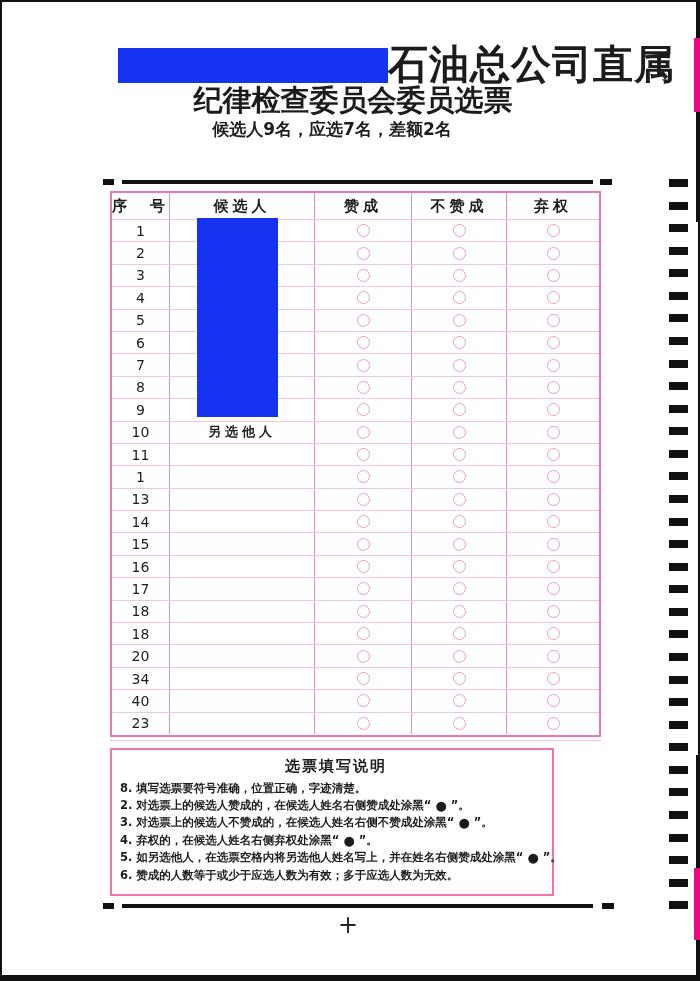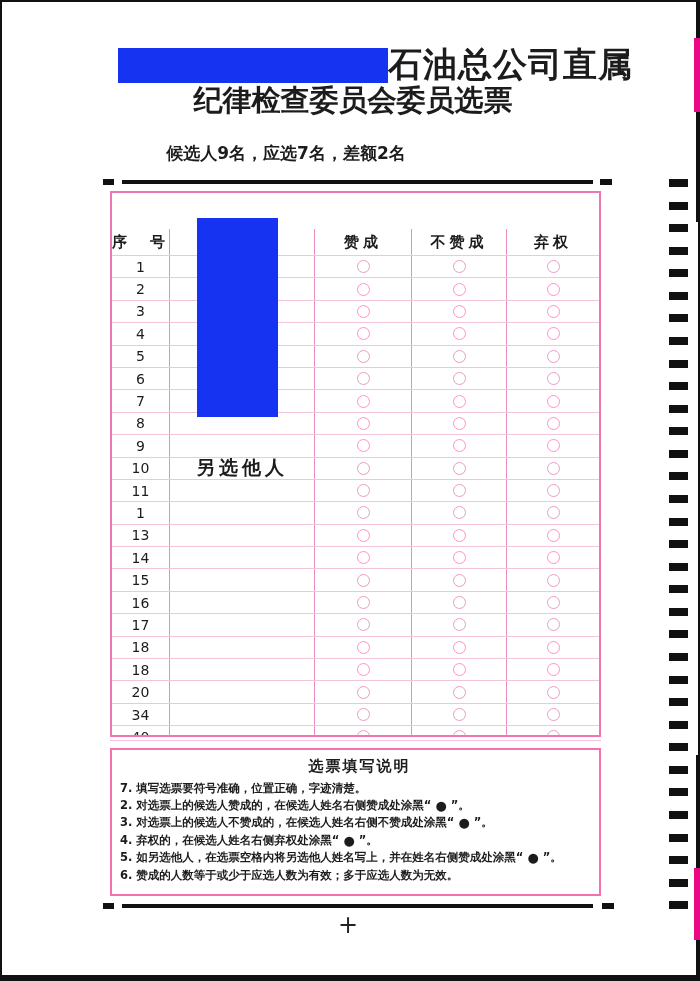--- a/index.html
+++ b/index.html
@@ -17,53 +17,53 @@
   .edge-right-thin{left:698px;top:0;width:2px;height:981px;}
   .edge-right-top{left:696px;top:0;width:4px;height:222px;}
   .edge-right-bottom{left:696px;top:755px;width:4px;height:226px;}
   .mag{position:absolute;z-index:2;}
   .mag-top{left:694px;top:38px;width:6px;height:74px;}
   .mag-bottom{left:694px;top:868px;width:6px;height:72px;}
   .tmark{position:absolute;left:669px;width:19px;height:8px;background:#111;}
   
   .redact-title{position:absolute;left:118px;top:48px;width:270px;height:35px;z-index:3;}
   .title1{position:absolute;left:388px;top:44px;height:40px;line-height:40px;
-          font-family:var(--serif);font-weight:bold;font-size:34px;letter-spacing:1px;white-space:nowrap;}
+          font-family:var(--serif);font-weight:bold;font-size:40px;letter-spacing:1px;white-space:nowrap;}
   .title2{position:absolute;left:0;top:81px;width:706px;text-align:center;
           font-family:var(--serif);font-weight:bold;font-size:29px;letter-spacing:0px;white-space:nowrap;}
-  .subtitle{position:absolute;left:0;top:142px;width:572px;text-align:center;
-          font-weight:bold;font-size:17px;white-space:nowrap;}
+  .subtitle{position:absolute;left:0;top:118px;width:572px;text-align:center;
+          font-weight:bold;font-size:17px;white-space:nowrap;padding-left:46px;}
   .series-note{position:absolute;left:0;top:157px;width:700px;text-align:center;
           font-size:15px;font-weight:bold;white-space:nowrap;}
   
   .rule{position:absolute;background:#111;height:4px;}
   .rule-top{left:122px;top:180px;width:471px;}
   .rule-bottom{left:122px;top:904px;width:471px;}
   .rule-cap{position:absolute;background:#111;height:6px;}
   .cap-tl{left:103px;top:179px;width:11px;}
   .cap-tr{left:600px;top:179px;width:12px;}
   .cap-bl{left:103px;top:903px;width:11px;}
   .cap-br{left:602px;top:903px;width:12px;}
   
   .vote-table{position:absolute;left:110px;top:191px;width:491px;height:546px;
       box-sizing:border-box;border:2px solid var(--pink);background:#fff;overflow:hidden;}
   .t-row{display:grid;grid-template-columns:57px 145px 97px 95px 93px;height:22.4px;
       box-sizing:border-box;border-top:1px solid var(--pinklight);}
-  .t-row.t-head{height:26px;border-top:none;margin-top:36px;}
+  .t-row.t-head{height:26px;border-top:none;}
   .c{display:flex;align-items:center;justify-content:center;box-sizing:border-box;
       border-left:1px solid var(--pinkmid);overflow:hidden;white-space:nowrap;}
   .c:first-child{border-left:none;}
   .th{font-size:15px;font-weight:bold;letter-spacing:4px;}
   .c-num{font-size:14px;letter-spacing:0;}
-  .c-cand{font-size:19px;font-weight:bold;letter-spacing:4px;}
+  .c-cand{font-size:13px;font-weight:bold;letter-spacing:4px;}
   .opt{width:13px;height:13px;border:1.4px solid var(--circle);border-radius:50%;box-sizing:border-box;}
   .table-shadow{position:absolute;left:110px;top:740px;width:491px;height:1px;background:var(--pinklight);}
   .redact-cand{position:absolute;left:197px;top:218px;width:81px;height:199px;z-index:3;}
   
-  .ins-box{position:absolute;left:110px;top:748px;width:491px;height:148px;box-sizing:border-box;
+  .ins-box{position:absolute;left:110px;top:748px;width:444px;height:148px;box-sizing:border-box;
       border:2px solid var(--pinkbox);background:#fff;padding:5px 0 0 8px;}
   .ins-title{text-align:center;font-size:15px;font-weight:bold;letter-spacing:2px;margin:2px 0 4px 0;}
   .ins-item{font-size:11.5px;font-weight:bold;line-height:16.5px;white-space:nowrap;}
   .dot{font-size:13px;vertical-align:-1px;}
   
   .plus{position:absolute;left:338px;top:911px;font-size:24px;font-weight:normal;color:#222;}
 </style>
 </head>
 <body>
 
@@ -431,21 +431,21 @@
           </div>
         </div>
       </div>
   </div>
   <div class="table-shadow"></div>
   <div class="redact-cand" style="background: rgb(21, 51, 240);"></div>
 
   <div class="ins-box">
     <div class="ins-title">选票填写说明</div>
     <div>
-        <div class="ins-item">7. 填写选票要符号准确，位置正确，字迹清楚。</div>
+        <div class="ins-item">8. 填写选票要符号准确，位置正确，字迹清楚。</div>
         <div class="ins-item">2. 对选票上的候选人赞成的，在候选人姓名右侧赞成处涂黑“ <span class="dot">●</span> ”。</div>
         <div class="ins-item">3. 对选票上的候选人不赞成的，在候选人姓名右侧不赞成处涂黑“ <span class="dot">●</span> ”。</div>
         <div class="ins-item">4. 弃权的，在候选人姓名右侧弃权处涂黑“ <span class="dot">●</span> ”。</div>
         <div class="ins-item">5. 如另选他人，在选票空格内将另选他人姓名写上，并在姓名右侧赞成处涂黑“ <span class="dot">●</span> ”。</div>
         <div class="ins-item">6. 赞成的人数等于或少于应选人数为有效；多于应选人数为无效。</div>
       </div>
   </div>
 
   <div class="rule rule-bottom"></div>
   <div class="rule-cap cap-bl"></div>

